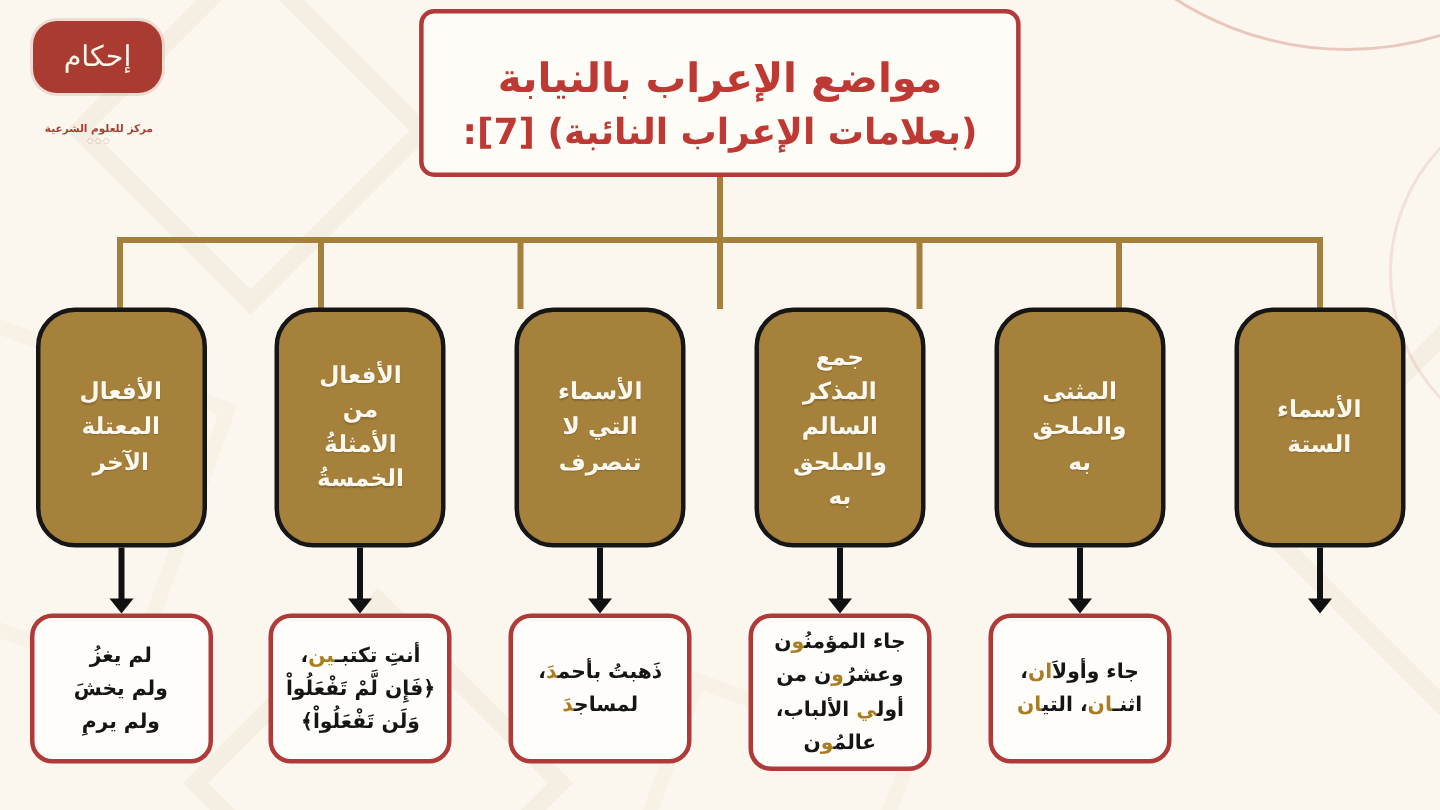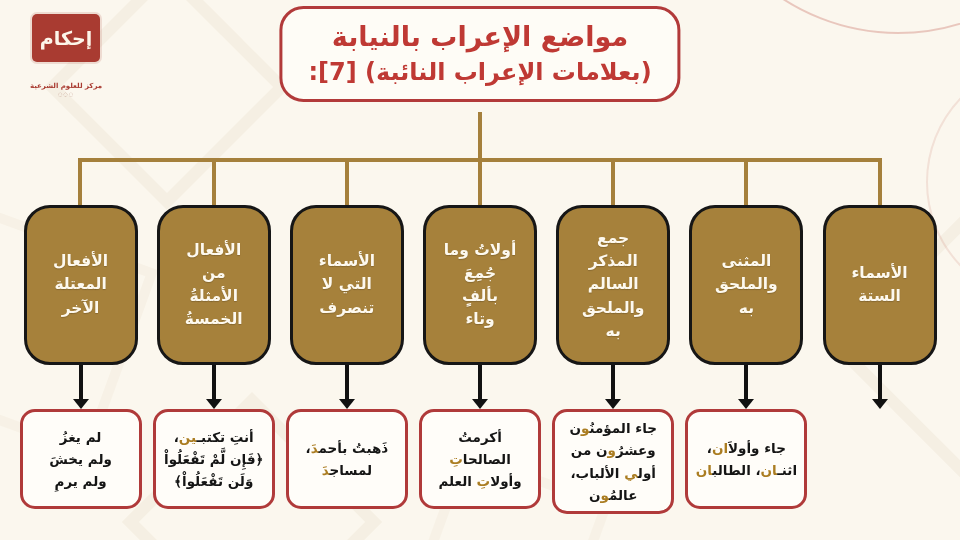--- a/index.html
+++ b/index.html
@@ -13,32 +13,32 @@
 
   
   .wm{position:absolute;border:12px solid rgba(193,166,122,.09);transform:rotate(45deg);}
   .wm2{position:absolute;border:10px solid rgba(193,166,122,.07);transform:rotate(20deg);}
   .arc{position:absolute;border:2px solid rgba(186,74,64,.28);border-radius:50%;}
   .arc.faint{border-color:rgba(186,74,64,.13);}
 
   
   .title-box{
     position:absolute;top:6px;left:50%;transform:translateX(-50%);
-    background:#fefcf6;border:3px solid #b23a3a;border-radius:24px;
-    padding:8px 26px 10px;text-align:center;z-index:3;white-space:nowrap;
+    background:#fefcf6;border:3px solid #b23a3a;border-radius:10px;
+    padding:24px 26px 10px;text-align:center;z-index:3;white-space:nowrap;
   }
   .title-line1{display:block;color:#bf3934;font-weight:bold;font-size:27px;line-height:1.45;}
   .title-line2{display:block;color:#bf3934;font-weight:bold;font-size:24px;line-height:1.35;}
 
   
   .logo{position:absolute;top:14px;left:24px;width:84px;text-align:center;z-index:3;direction:rtl;}
   .logo-square{
-    margin:0 auto;width:68px;height:48px;background:#a93b31;border-radius:5px;
+    margin:0 auto;width:86px;height:48px;background:#a93b31;border-radius:16px;
     display:flex;align-items:center;justify-content:center;
-    color:#fdf6ea;font-weight:bold;font-size:19px;box-shadow:0 0 0 2px rgba(169,59,49,.15);
+    color:#fdf6ea;font-weight:normal;font-size:19px;box-shadow:0 0 0 2px rgba(169,59,49,.15);
   }
   .logo-sub{display:block;margin-top:20px;color:#a93b31;font-weight:bold;font-size:7px;line-height:1.2;}
   .logo-tick{display:block;margin-top:1px;color:#b5877a;font-size:5px;letter-spacing:1px;}
 
   
   .connector{position:absolute;background:#a5803c;z-index:1;}
   .trunk{left:478px;top:112px;width:4px;height:50px;}
   .hbar{left:80px;top:158px;width:800px;height:4px;}
   .drop{top:158px;width:4px;height:48px;}
 
@@ -125,21 +125,21 @@
         <span class="topic-text">المثنى
 والملحق
 به</span>
       </div>
       <div class="arrow">
         <span class="arrow-stem"></span>
         <span class="arrow-head"></span>
       </div>
       <div class="example-box">
         <span class="example-text"><span>جاء وأولاَ</span><span class="hl">ان</span><span>،
-اثنـ</span><span class="hl">ان</span><span>، الطالب</span><span class="hl">ان</span></span>
+اثنـ</span><span class="hl">ان</span><span>، التي</span><span class="hl">ان</span></span>
       </div>
     </div>
 
     <div class="column">
       <div class="topic-box">
         <span class="topic-text">جمع
 المذكر
 السالم
 والملحق
 به</span>
@@ -149,37 +149,20 @@
         <span class="arrow-head"></span>
       </div>
       <div class="example-box">
         <span class="example-text"><span>جاء المؤمنُ</span><span class="hl">و</span><span>ن
 وعشرُ</span><span class="hl">و</span><span>ن من
 أول</span><span class="hl">ي</span><span> الألباب،
 عالمُ</span><span class="hl">و</span><span>ن</span></span>
       </div>
     </div>
 
-    <div class="column">
-      <div class="topic-box">
-        <span class="topic-text">أولاتُ وما
-جُمِعَ
-بألفٍ
-وتاء</span>
-      </div>
-      <div class="arrow">
-        <span class="arrow-stem"></span>
-        <span class="arrow-head"></span>
-      </div>
-      <div class="example-box">
-        <span class="example-text"><span>أكرمتُ
-الصالحا</span><span class="hl">تِ</span><span>
-وأولا</span><span class="hl">تِ</span><span> العلم</span></span>
-      </div>
-    </div>
 
     <div class="column">
       <div class="topic-box">
         <span class="topic-text">الأسماء
 التي لا
 تنصرف</span>
       </div>
       <div class="arrow">
         <span class="arrow-stem"></span>
         <span class="arrow-head"></span>

